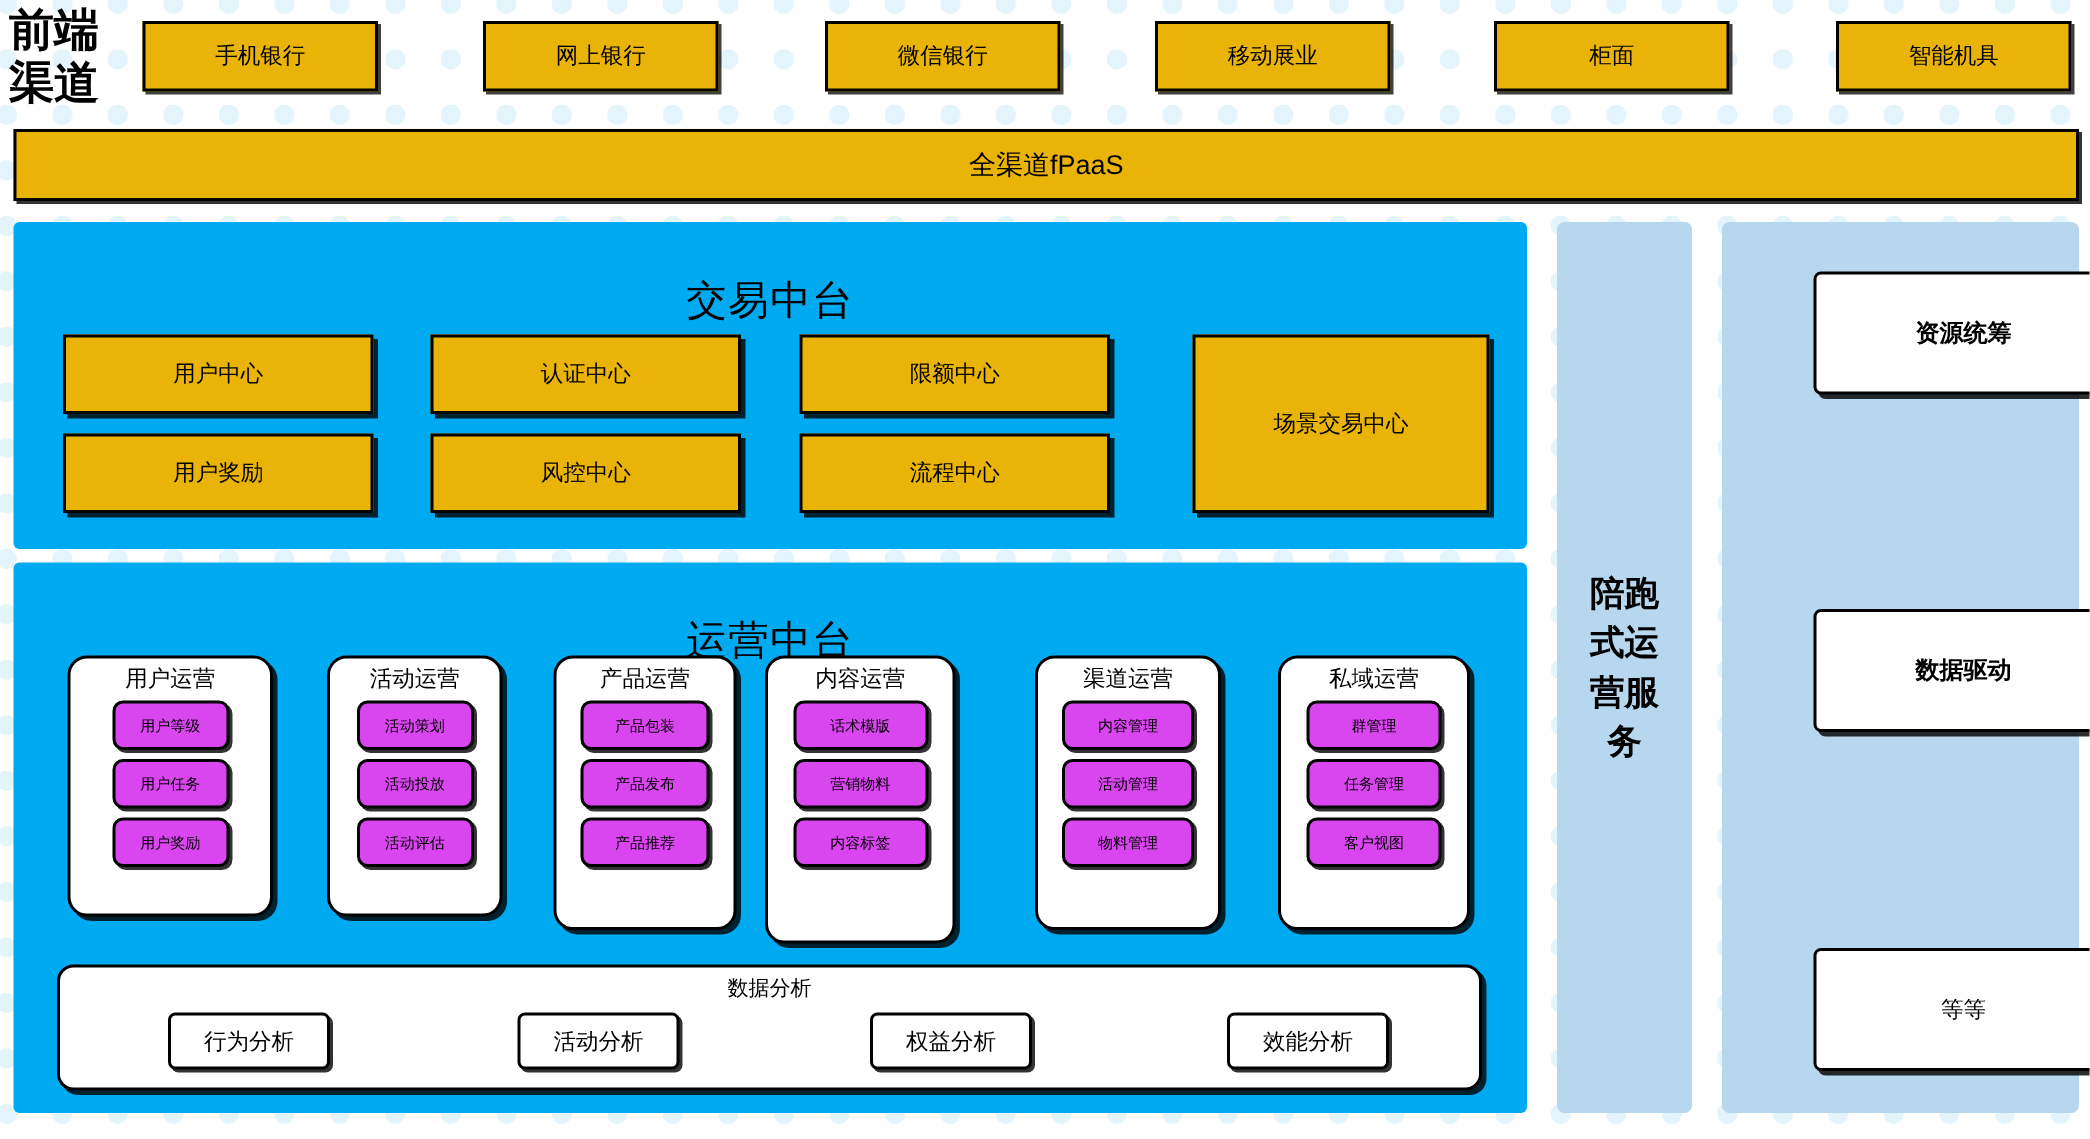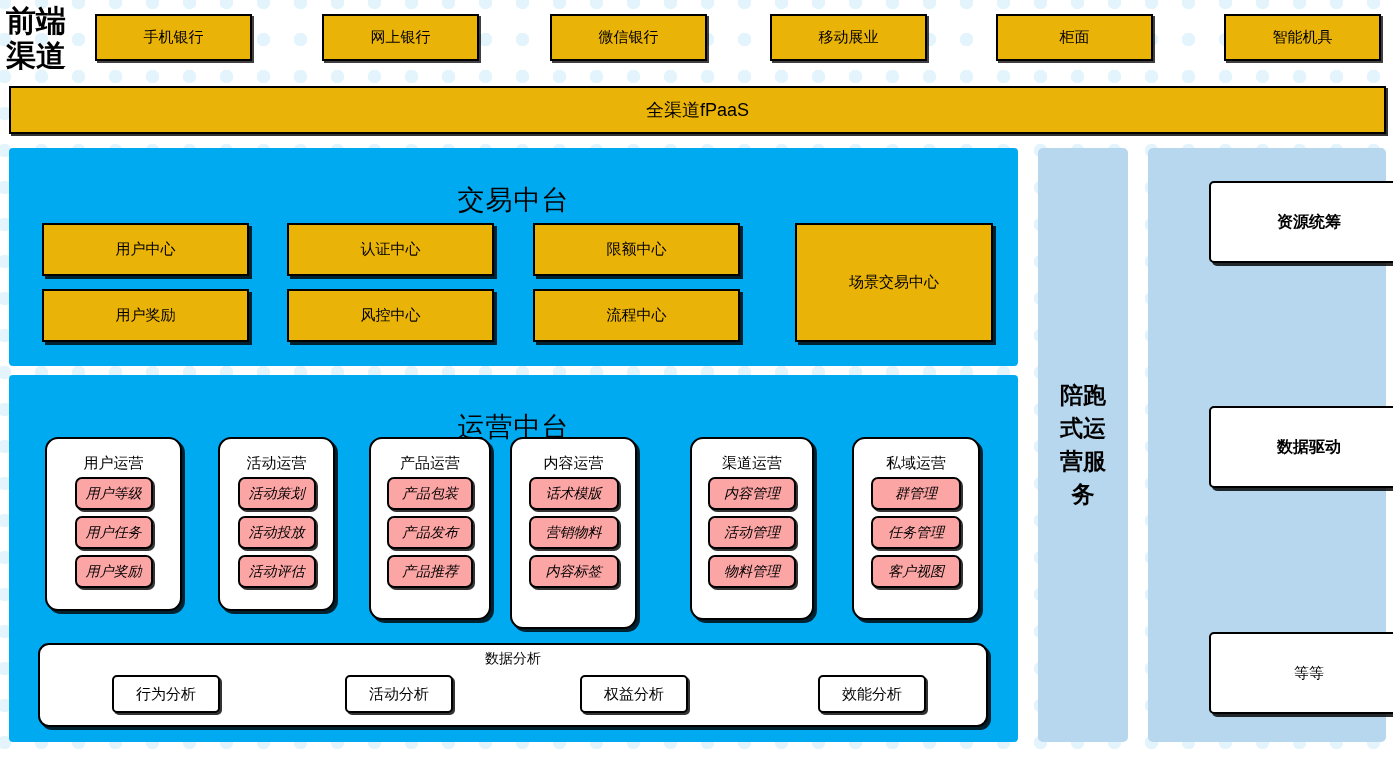--- a/index.html
+++ b/index.html
@@ -75,33 +75,32 @@
   
   .opgroup{
     background:#ffffff;
     border:2.5px solid #000000;
     border-radius:13px;
     box-shadow:3px 3px 0 0 rgba(0,0,0,0.8);
     box-sizing:border-box;
     display:flex;flex-direction:column;align-items:center;
   }
   .opgroup > .grp-title{
-    font-size:15px;color:#000;margin-top:15px;margin-bottom:5px;line-height:18px;
+    font-size:15px;color:#000;margin-top:5px;margin-bottom:5px;line-height:18px;
   }
   .opitem{
     width:78px;height:33px;
-    background:#fca5a5;
+    background:#d946ef;
     border:2px solid #000;
     border-radius:7px;
     box-shadow:2px 2px 0 0 rgba(0,0,0,0.8);
     display:flex;align-items:center;justify-content:center;
-    font-size:14px;color:#000;
+    font-size:10px;color:#000;
     margin-bottom:6px;
     box-sizing:border-box;
-    font-style:italic;
   }
 
   
   #analysis{
     left:38px;top:643px;width:950px;height:84px;
     background:#fff;border:2.5px solid #000;border-radius:11px;
     box-shadow:3px 3px 0 0 rgba(0,0,0,0.8);
     box-sizing:border-box;
   }
   #analysis-title{

